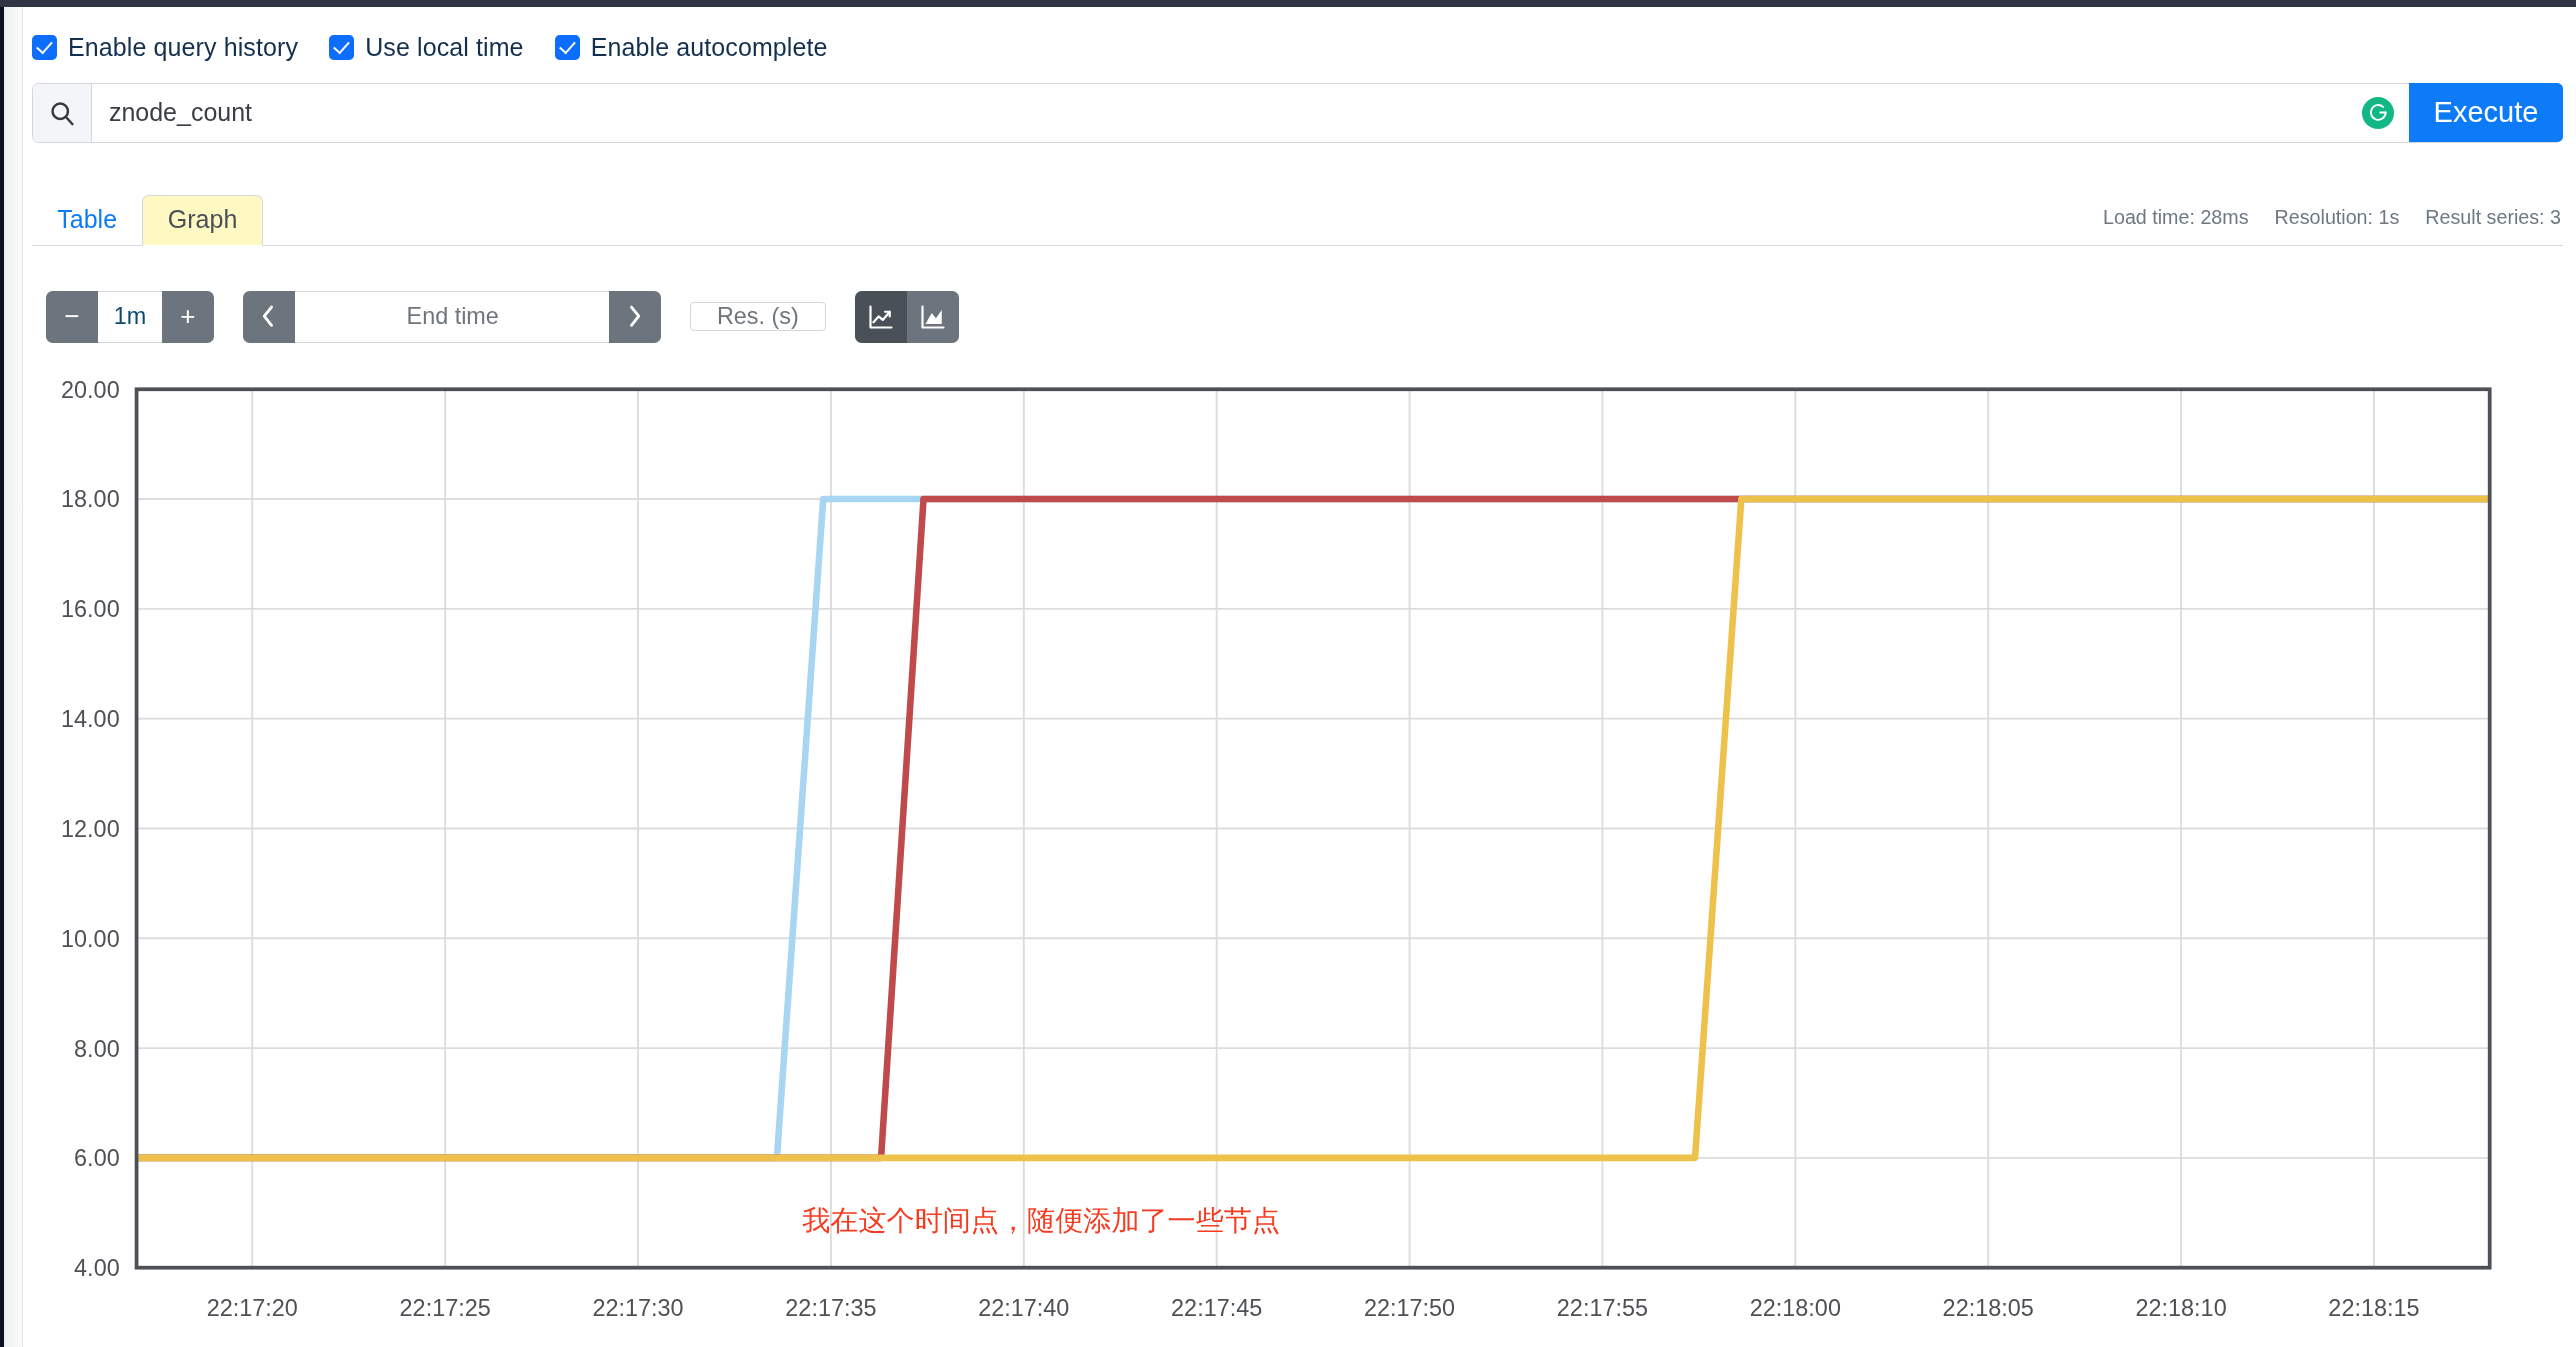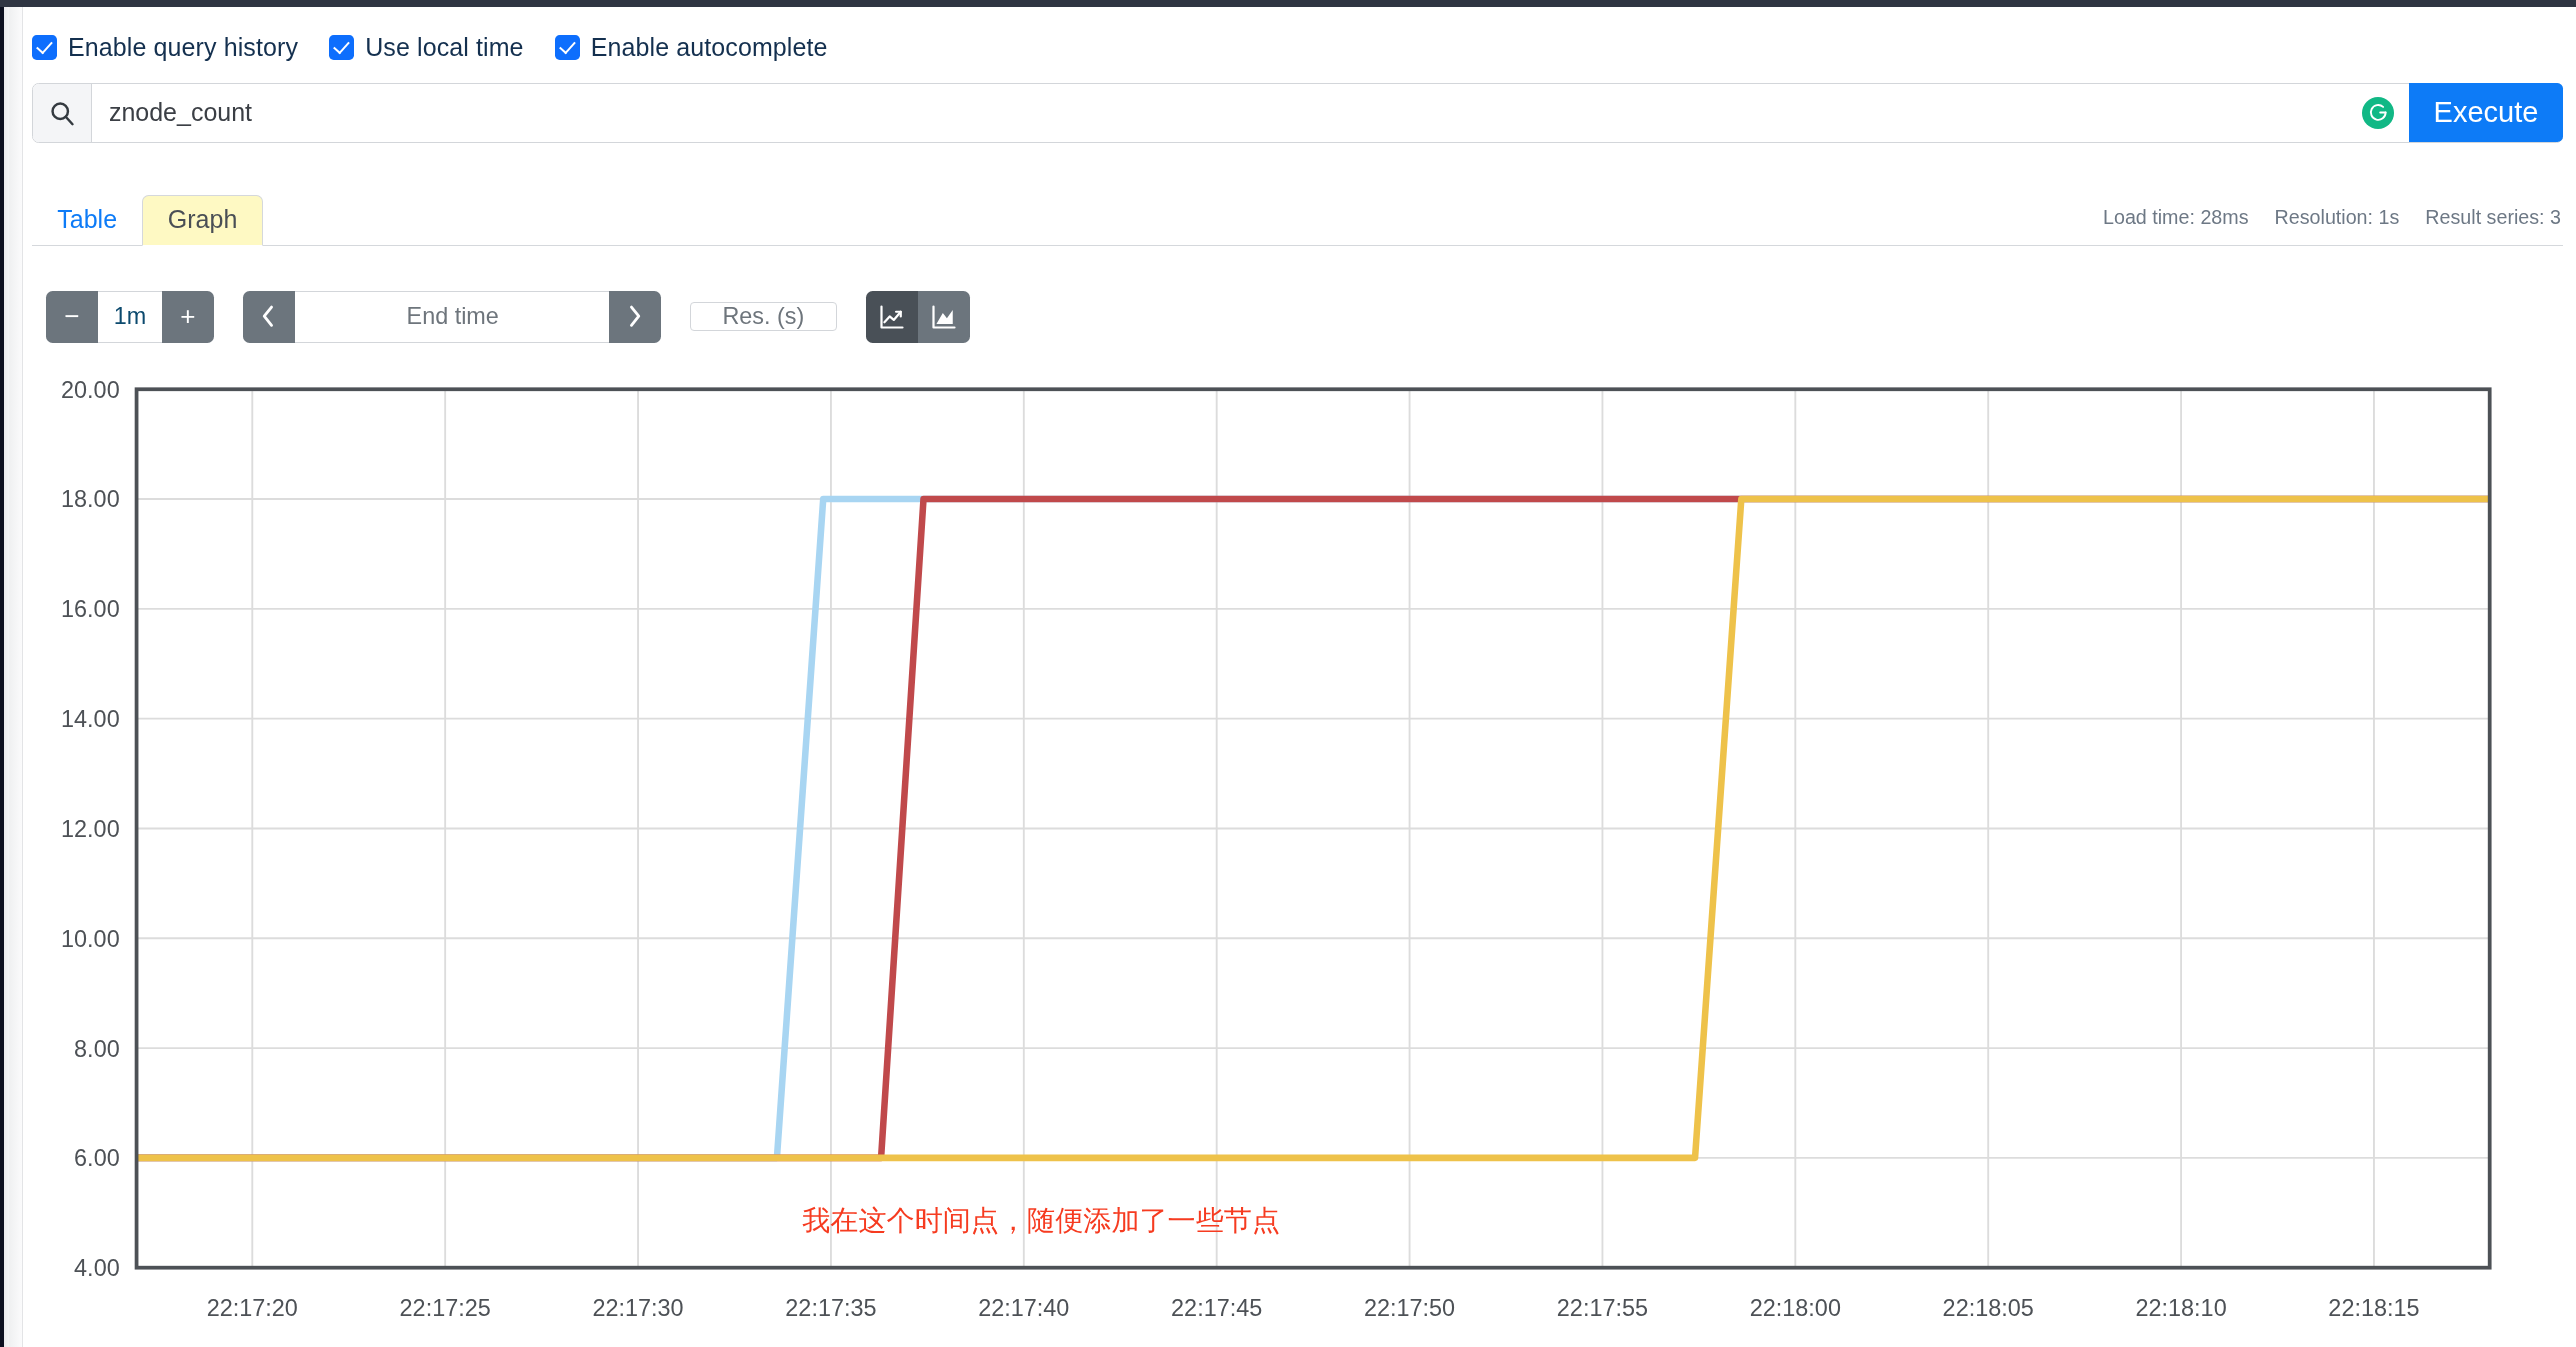--- a/index.html
+++ b/index.html
@@ -222,21 +222,21 @@
     color: #0c4a6e;
     text-align: center;
     outline: none;
     font-family: "Liberation Sans", sans-serif;
     padding: 0 9.4px;
     box-sizing: border-box;
   }
   .gfield.range { width: 64px; }
   .gfield.endtime { width: 314px; color: #6e757c; padding-left: 11px; }
   .gfield.res {
-    width: 147px;
+    width: 136px;
     border: 0.9px solid #d3d6da;
     border-radius: 4px;
     color: #3b82f6;
   }
   .gfield.res::placeholder, .gfield.endtime::placeholder { color: #6e757c; opacity: 1; }
   .chart-type-grp { display: flex; height: 52px; }
   .ctbtn {
     width: 52px;
     display: flex;
     align-items: center;

